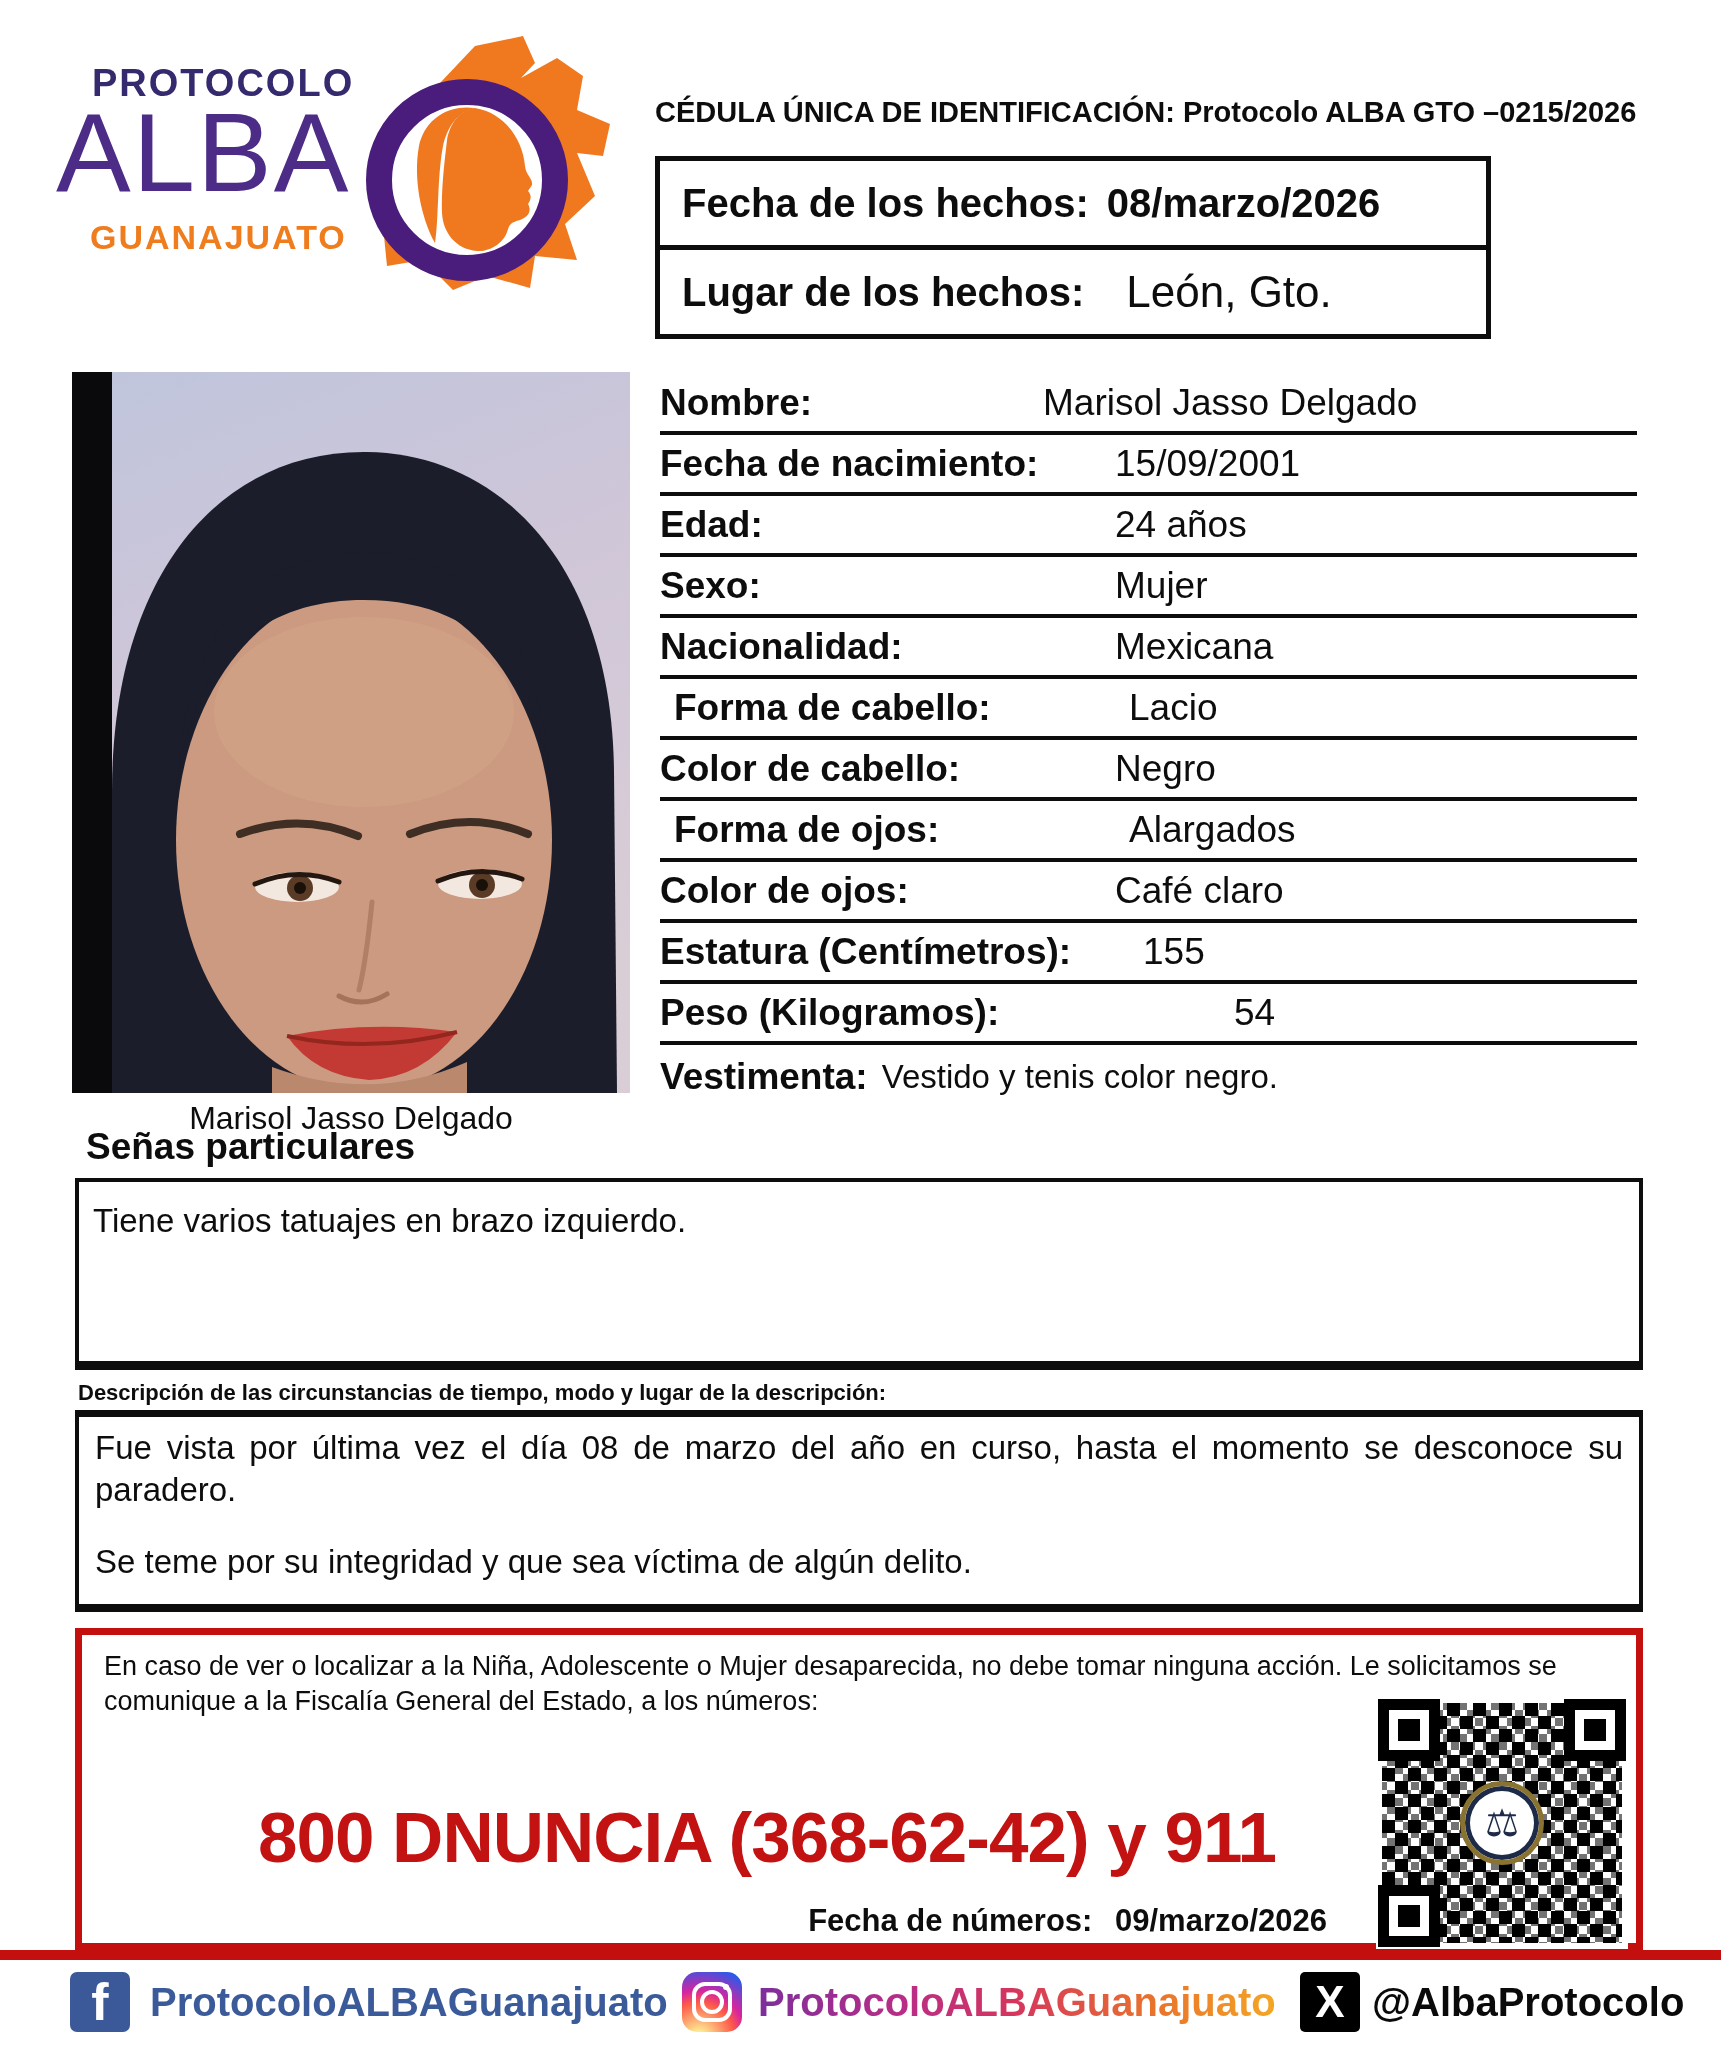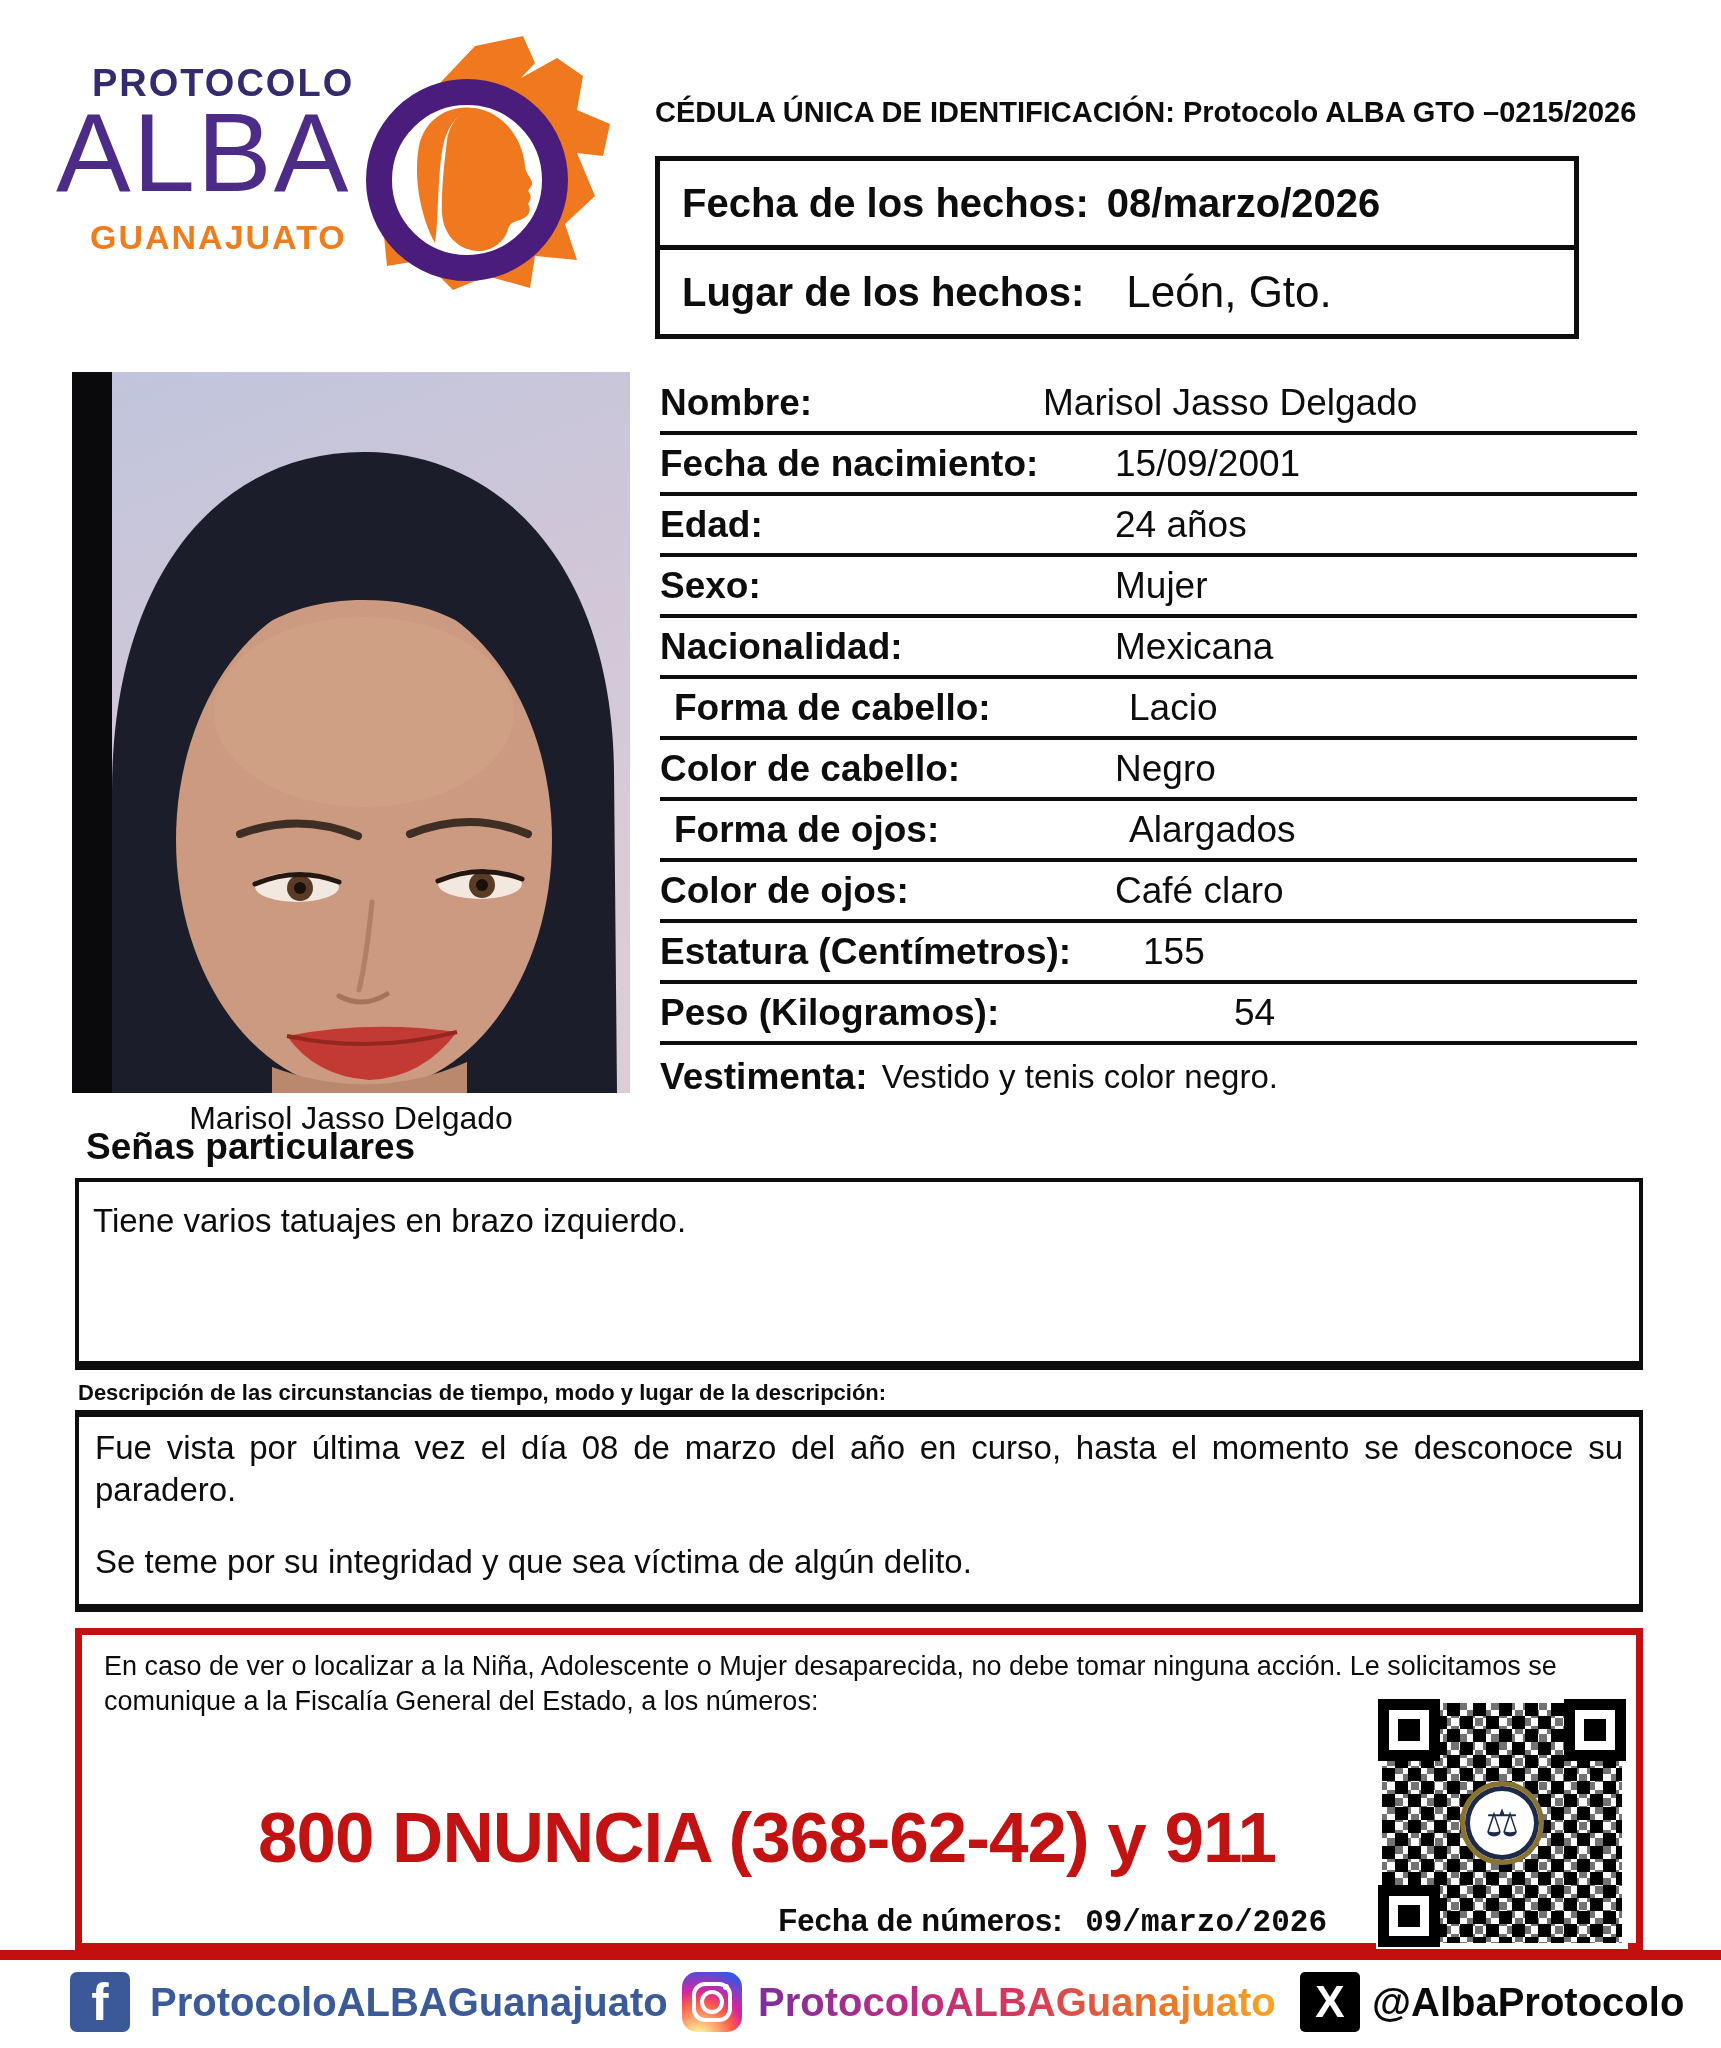--- a/index.html
+++ b/index.html
@@ -10,21 +10,21 @@
   .logo-protocolo{position:absolute;left:92px;top:62px;font-size:38px;font-weight:bold;
                   letter-spacing:2px;color:#352a6e;}
   .logo-alba{position:absolute;left:56px;top:88px;font-size:112px;font-weight:normal;
              letter-spacing:2px;color:#4c2c87;}
   .logo-guanajuato{position:absolute;left:90px;top:218px;font-size:34px;font-weight:bold;
                    letter-spacing:2px;color:#ef7d1e;}
   .emblem{position:absolute;left:325px;top:28px;}
 
   
   .cedula-title{position:absolute;left:655px;top:96px;width:990px;font-size:29px;font-weight:bold;}
-  .facts{position:absolute;left:655px;top:156px;width:924px;border:5px solid #0d0d0d;box-sizing:border-box;}
+  .facts{position:absolute;left:655px;top:156px;width:836px;border:5px solid #0d0d0d;box-sizing:border-box;}
   .fact-row{height:84px;display:flex;align-items:center;padding-left:22px;}
   .fact-row.first{border-bottom:5px solid #0d0d0d;}
   .fact-label{font-size:40px;font-weight:bold;}
   .fact-value-bold{font-size:40px;font-weight:bold;margin-left:18px;}
   .fact-value{font-size:44px;font-weight:normal;margin-left:42px;}
 
   
   .photo{position:absolute;left:72px;top:372px;width:558px;height:721px;}
   .photo-caption{position:absolute;left:72px;top:1100px;width:558px;text-align:center;font-size:32px;}
 
@@ -53,21 +53,21 @@
   .desc-box p + p{margin-top:30px;}
 
   
   .alert-box{position:absolute;left:75px;top:1628px;width:1568px;height:322px;box-sizing:border-box;
              border:7px solid #c40f0f;background:#fff;}
   .alert-text{position:absolute;left:22px;top:14px;width:1505px;font-size:27px;font-weight:normal;
               line-height:1.3;color:#0d0d0d;}
   .hotline{position:absolute;left:70px;top:162px;width:1230px;text-align:center;
            font-size:71px;font-weight:bold;color:#c31212;letter-spacing:-1px;white-space:nowrap;}
   .emision{position:absolute;left:0;top:268px;width:1245px;text-align:right;font-size:31px;font-weight:bold;}
-  .emision .val{margin-left:14px;font-family:Liberation Mono, monospace;}
+  .emision .val{margin-left:14px;}
 
   
   .qr{position:absolute;right:8px;top:62px;width:252px;height:252px;background:#fff;}
   .qr-pattern{position:absolute;inset:6px;
       background:repeating-conic-gradient(#000 0 25%,#fff 0 50%) 0 0/26px 26px;}
   .qr-pattern2{position:absolute;inset:6px;
       background:repeating-conic-gradient(#fff 0 25%,#000 0 50%) 5px 7px/16px 16px;
       opacity:.55;mix-blend-mode:multiply;}
   .finder{position:absolute;width:62px;height:62px;background:#fff;border:11px solid #000;
           box-sizing:border-box;display:flex;align-items:center;justify-content:center;}

